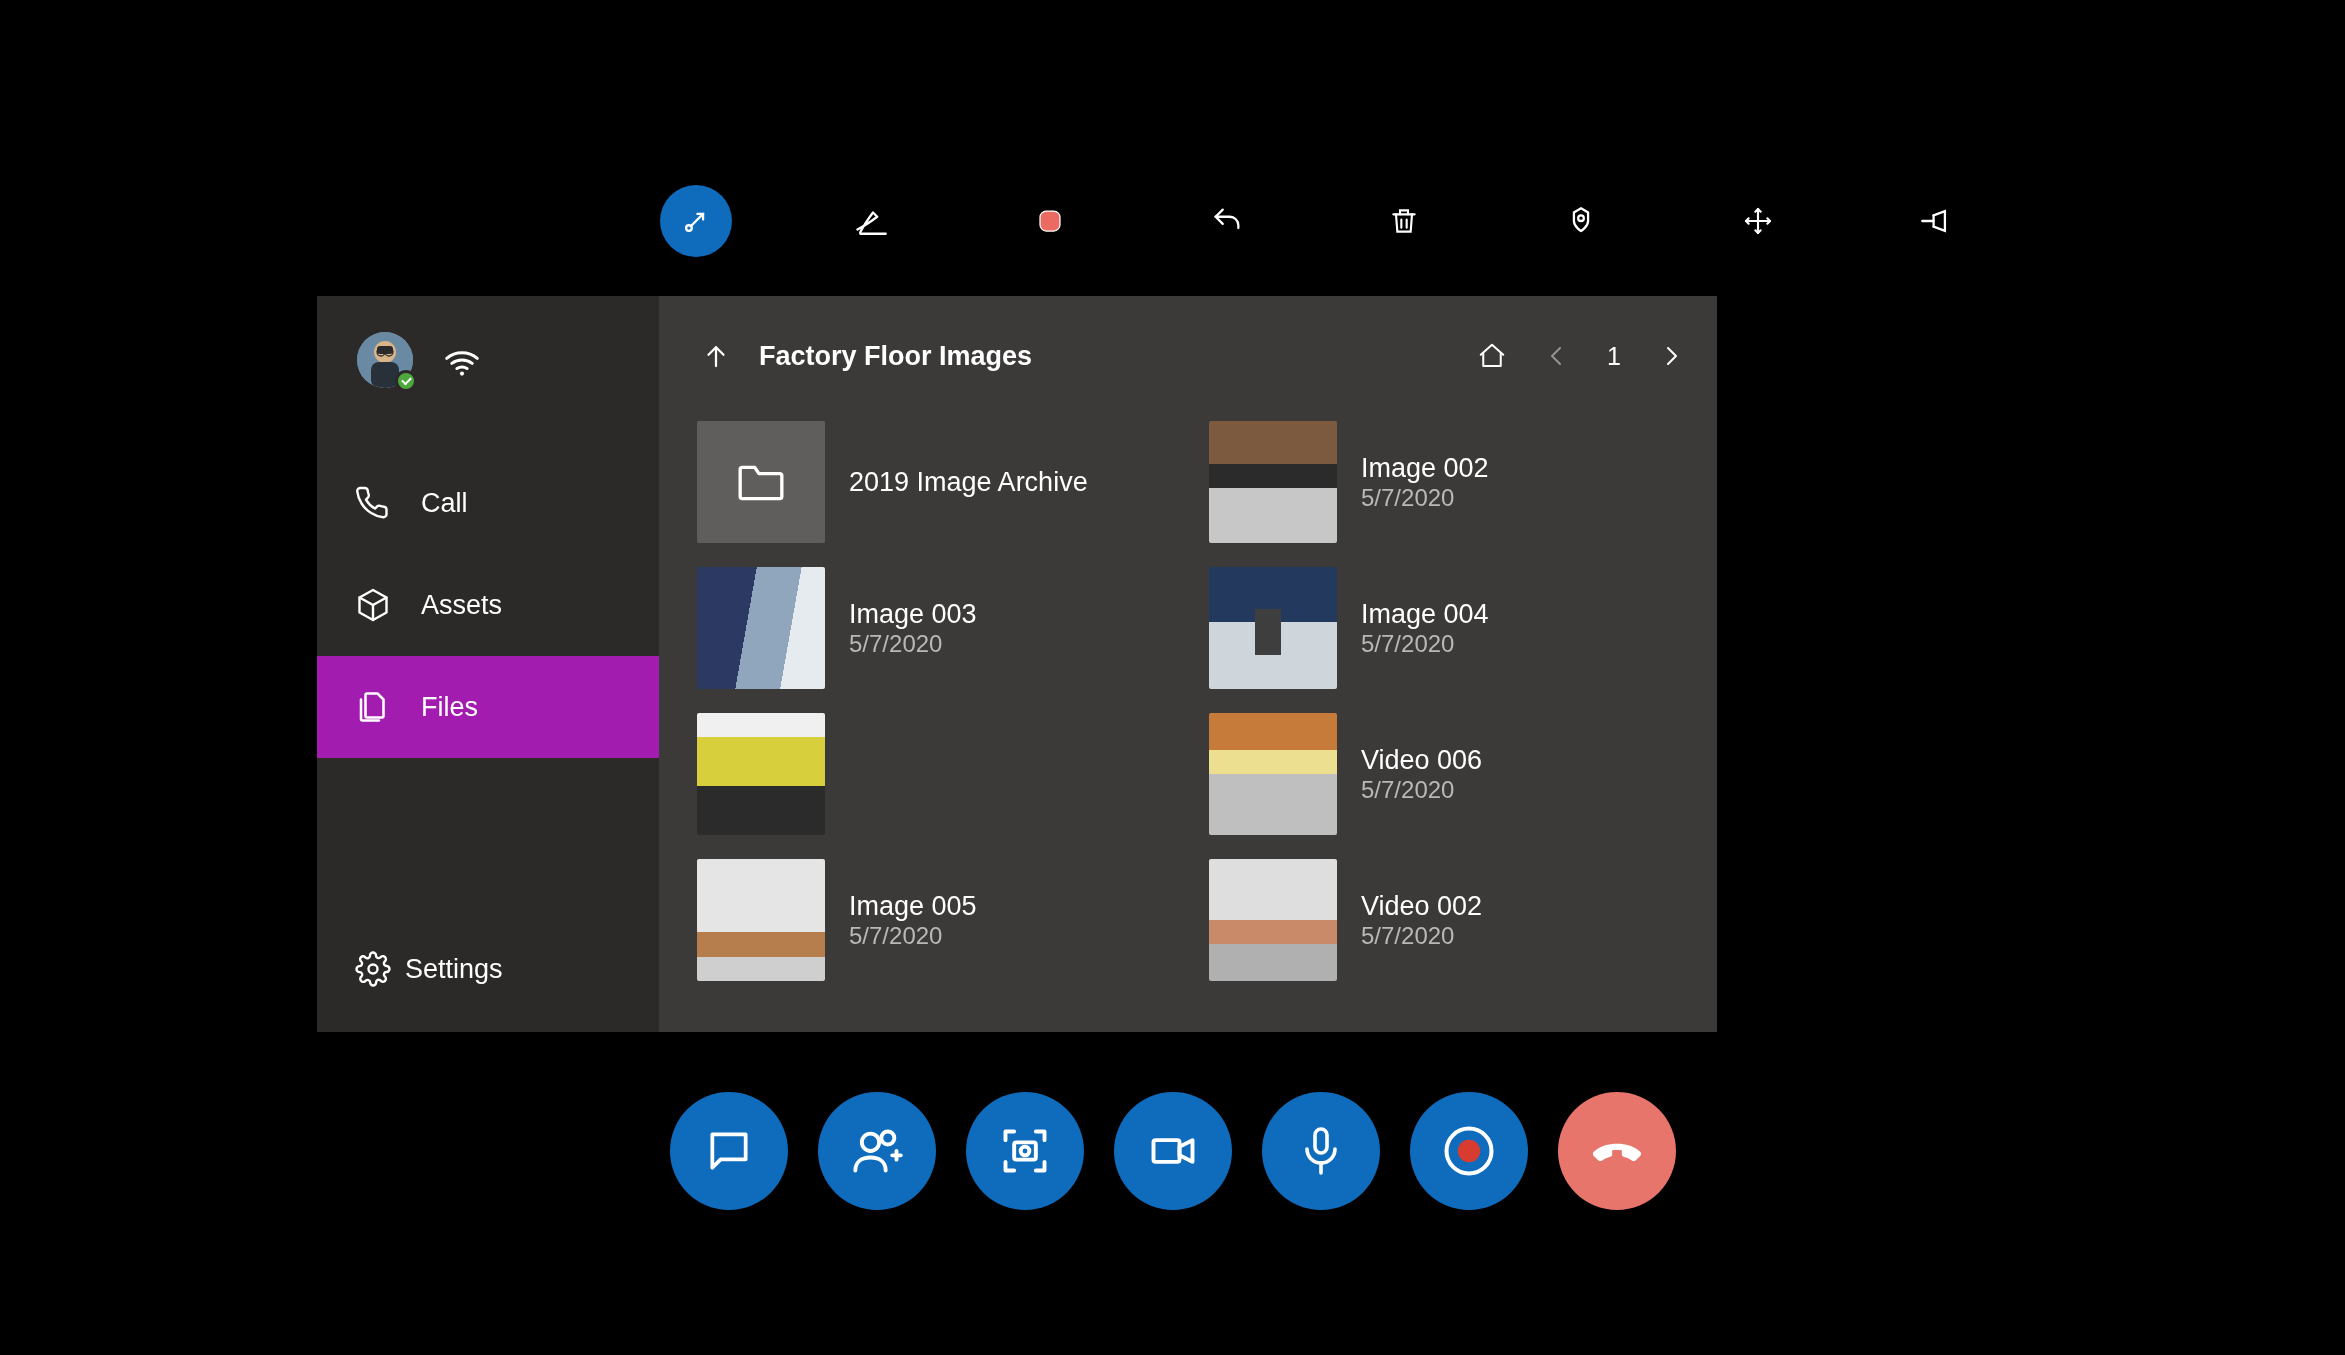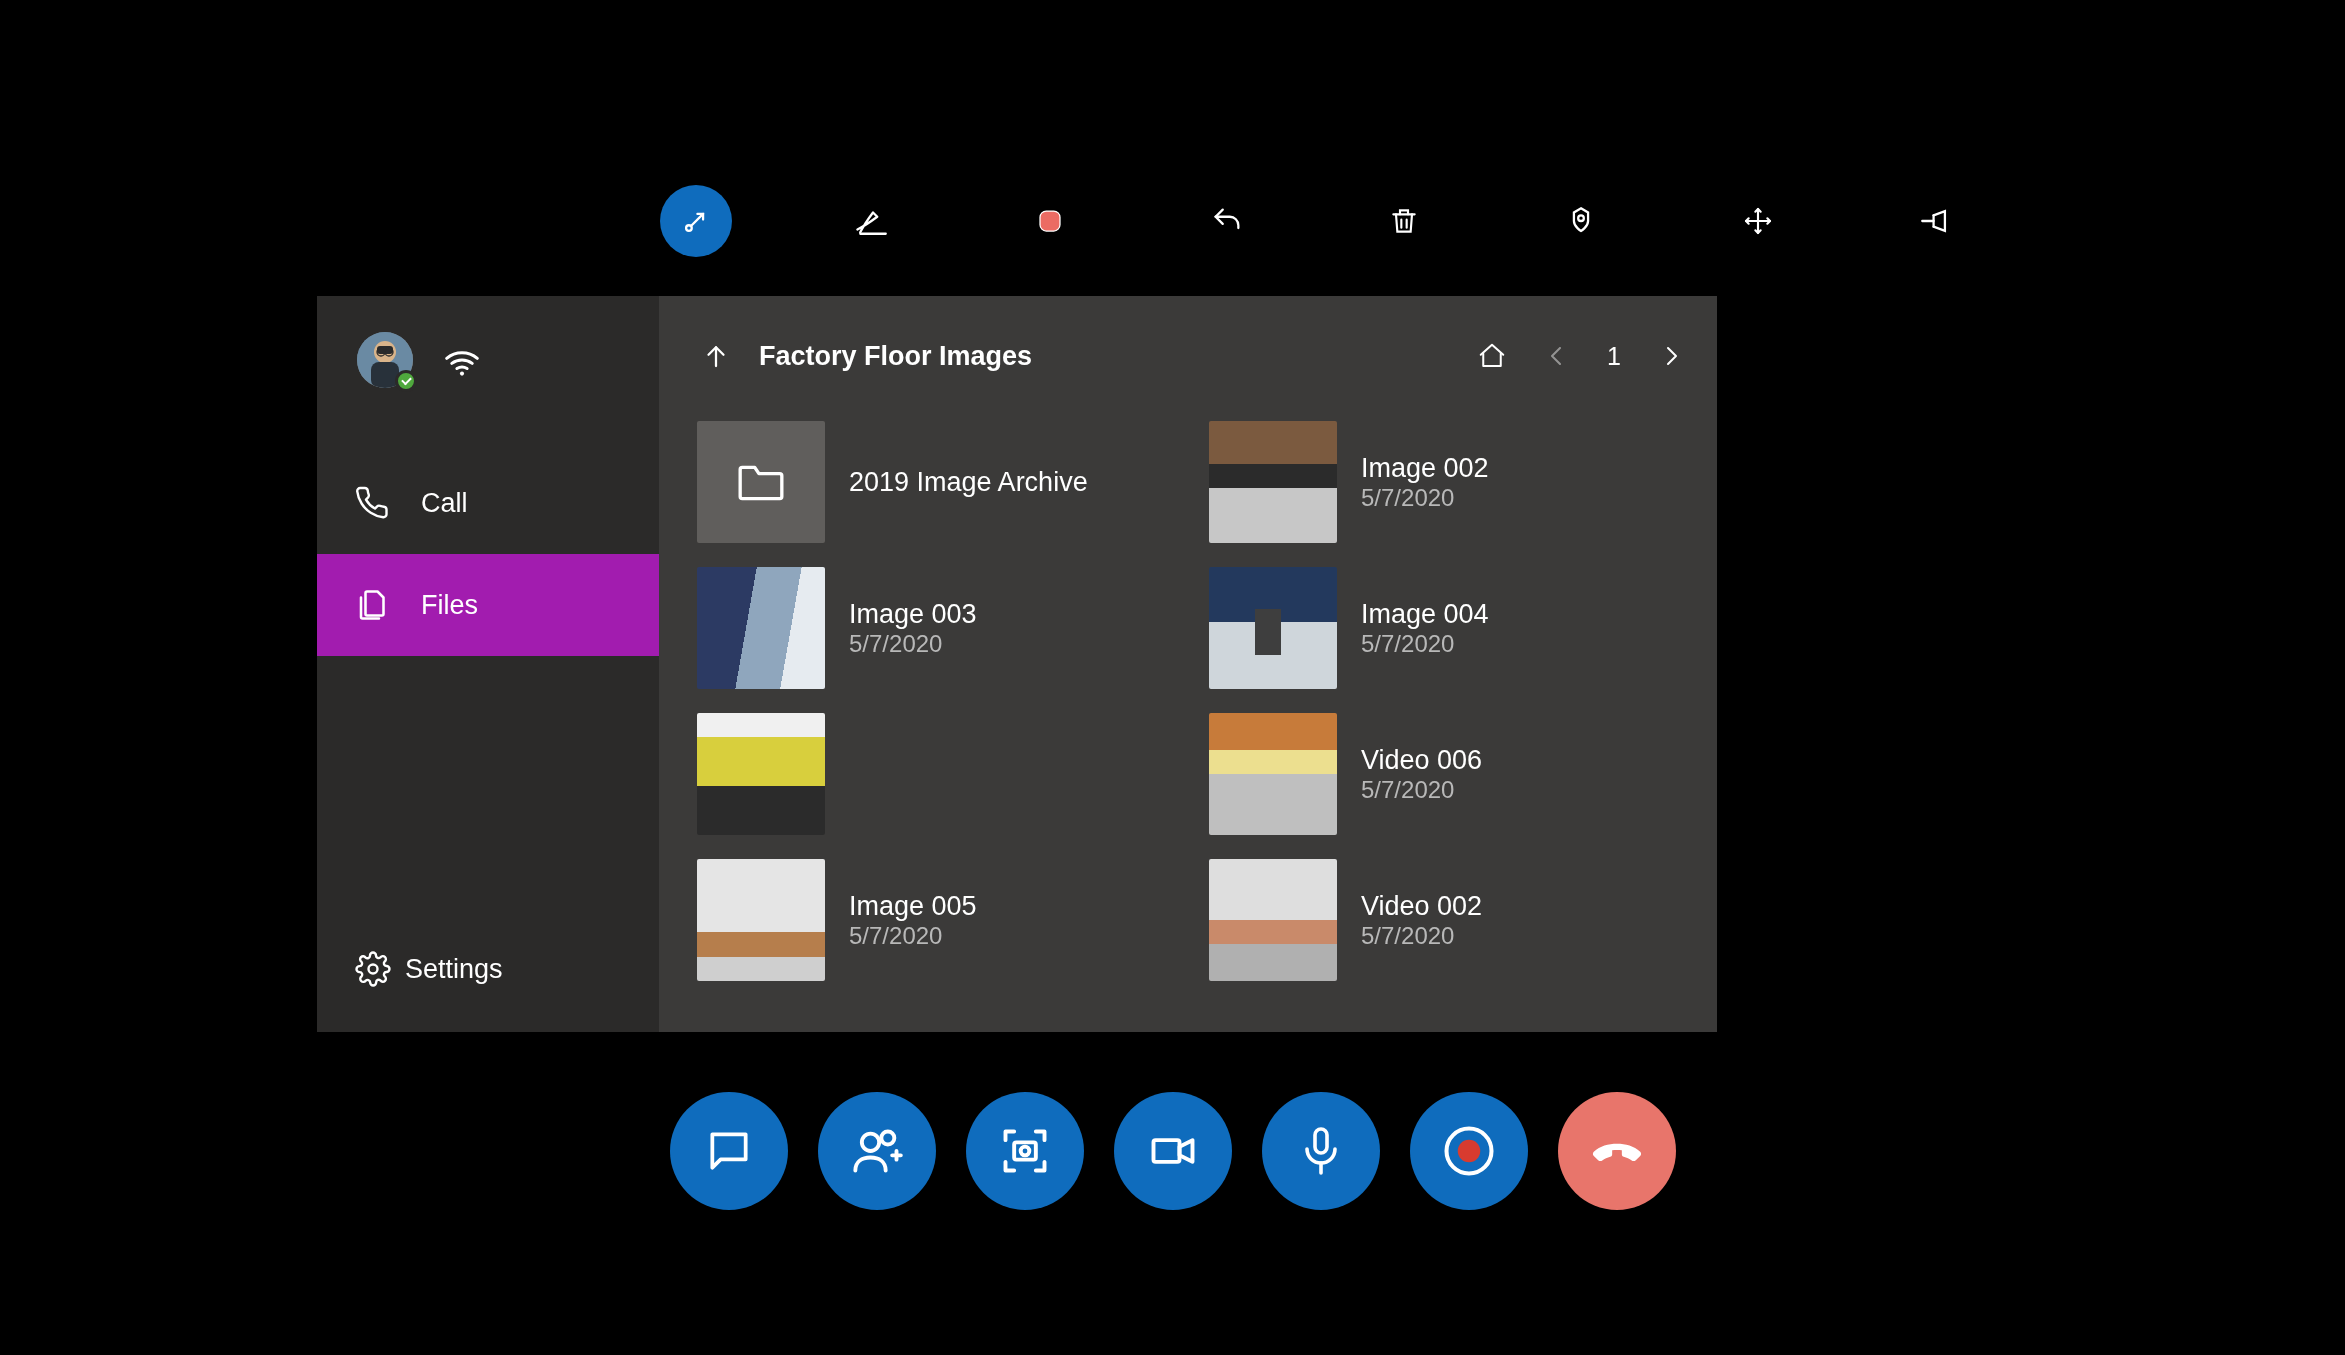--- a/index.html
+++ b/index.html
@@ -330,20 +330,28 @@
 
       <div style="height:34px"></div>
 
       <div class="sidebar-item">
         <svg width="36" height="36" viewBox="0 0 24 24" fill="none" stroke="#fff" stroke-width="1.6" stroke-linecap="round" stroke-linejoin="round">
           <path d="M21 16.5v3a2 2 0 0 1-2.2 2 19 19 0 0 1-8.3-3 19 19 0 0 1-6-6A19 19 0 0 1 1.5 4.2 2 2 0 0 1 3.5 2h3a2 2 0 0 1 2 1.7c.1.9.3 1.8.6 2.6a2 2 0 0 1-.5 2.1L7.3 9.7a16 16 0 0 0 6 6l1.3-1.3a2 2 0 0 1 2.1-.5c.9.3 1.7.5 2.6.6a2 2 0 0 1 1.7 2z"></path>
         </svg>
         <span>Call</span>
       </div>
 
+      <div class="sidebar-item">
+        <svg width="36" height="36" viewBox="0 0 24 24" fill="none" stroke="#fff" stroke-width="1.6" stroke-linecap="round" stroke-linejoin="round">
+          <path d="M12 2l9 5v10l-9 5-9-5V7z"></path>
+          <path d="M3 7l9 5 9-5"></path>
+          <path d="M12 22V12"></path>
+        </svg>
+        <span>Assets</span>
+      </div>
 
       <div class="sidebar-item active">
         <svg width="36" height="36" viewBox="0 0 24 24" fill="none" stroke="#fff" stroke-width="1.7" stroke-linecap="round" stroke-linejoin="round">
           <path d="M8 3h7l4 4v11a1 1 0 0 1-1 1H8a1 1 0 0 1-1-1V4a1 1 0 0 1 1-1z"></path>
           <path d="M4 7v13a1 1 0 0 0 1 1h11"></path>
         </svg>
         <span>Files</span>
       </div>
 
       <div class="sidebar-spacer"></div>

